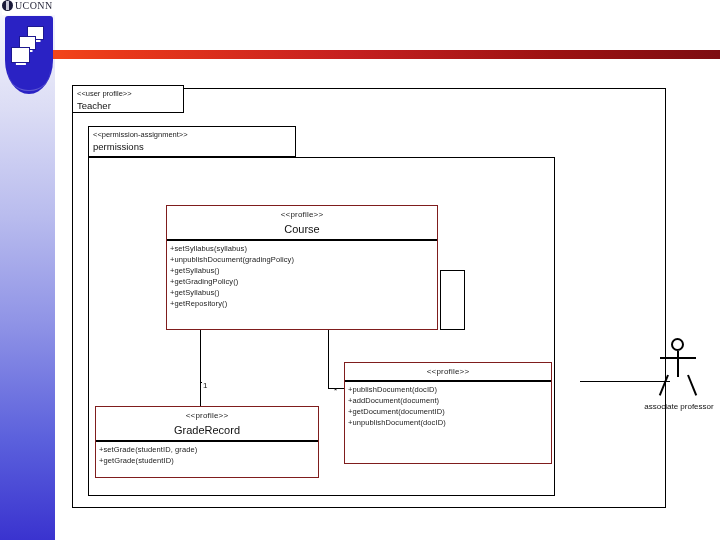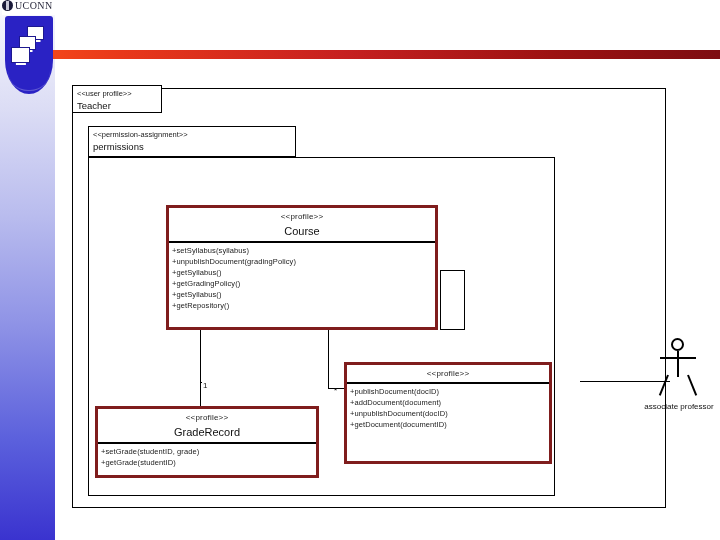--- a/index.html
+++ b/index.html
@@ -49,21 +49,21 @@
   }
   #brand-headerbar{
     position:absolute;left:40px;top:50px;width:680px;height:9px;
     background:linear-gradient(to right,#f4481a 0%,#e8381a 12%,#c62020 45%,#9d1212 75%,#7d0d12 100%);
     z-index:2;
   }
 
   
   #uml-canvas{position:absolute;left:0;top:0;width:720px;height:540px;}
   .uml-box{position:absolute;background:#ffffff;border:1px solid #000000;box-sizing:border-box;}
-  .uml-class{position:absolute;background:#ffffff;border:3px solid #7f1d1d;box-sizing:border-box;}
+  .uml-class{position:absolute;background:#ffffff;border:1px solid #7f1d1d;box-sizing:border-box;}
   .uml-class .hdr{
     text-align:center;padding:4px 2px 3px;border-bottom:2px solid #000;
   }
   .uml-class .stereo{
     font-size:8px;color:#222;line-height:10px;letter-spacing:.2px;
   }
   .uml-class .cname{
     font-size:11px;color:#111;line-height:14px;margin-top:2px;
   }
   .uml-class .ops{padding:2px 0 1px 3px;}
@@ -111,21 +111,21 @@
   <span class="monitor" style="left:14px;top:20px;width:15px;height:12px;"></span>
   <span class="monitor" style="left:6px;top:31px;width:17px;height:14px;"></span>
   <span class="sh-arc"></span>
 </div>
 
 <div id="brand-headerbar"></div>
 
 <div id="uml-canvas">
 
   <div class="uml-box" style="left:72px;top:88px;width:594px;height:420px;"></div>
-  <div class="tab-box" style="left:72px;top:85px;width:90px;height:28px;">
+  <div class="tab-box" style="left:72px;top:85px;width:112px;height:28px;">
     <div class="stereo">&lt;&lt;user profile&gt;&gt;</div>
     <div class="tname">Teacher</div>
   </div>
 
   <div class="uml-box" style="left:88px;top:157px;width:467px;height:339px;"></div>
   <div class="tab-box" style="left:88px;top:126px;width:208px;height:31px;">
     <div class="stereo">&lt;&lt;permission-assignment&gt;&gt;</div>
     <div class="tname">permissions</div>
   </div>
 
@@ -168,22 +168,22 @@
     </div>
   </div>
 
   <div class="uml-class" style="left:344px;top:362px;width:208px;height:102px;">
     <div class="hdr">
       <div class="stereo">&lt;&lt;profile&gt;&gt;</div>
     </div>
     <div class="ops">
       <div class="op">+publishDocument(docID)</div>
       <div class="op">+addDocument(document)</div>
+      <div class="op">+getDocument(documentID)</div>
       <div class="op">+unpublishDocument(docID)</div>
-      <div class="op">+getDocument(documentID)</div>
     </div>
   </div>
 
   <div id="actor" style="left:657px;top:338px;width:42px;height:80px;">
     <span class="head"></span>
     <span class="body"></span>
     <span class="arms"></span>
     <span class="legL"></span>
     <span class="legR"></span>
     <span class="alabel">associate professor</span>

